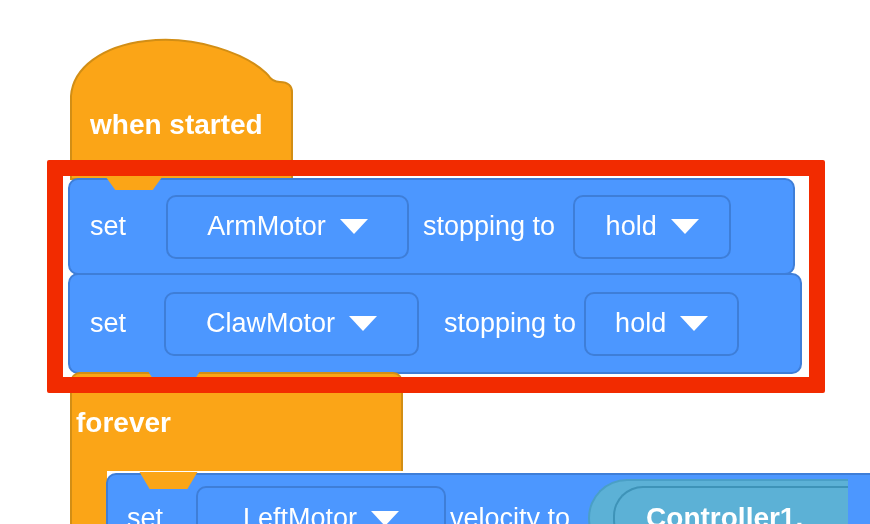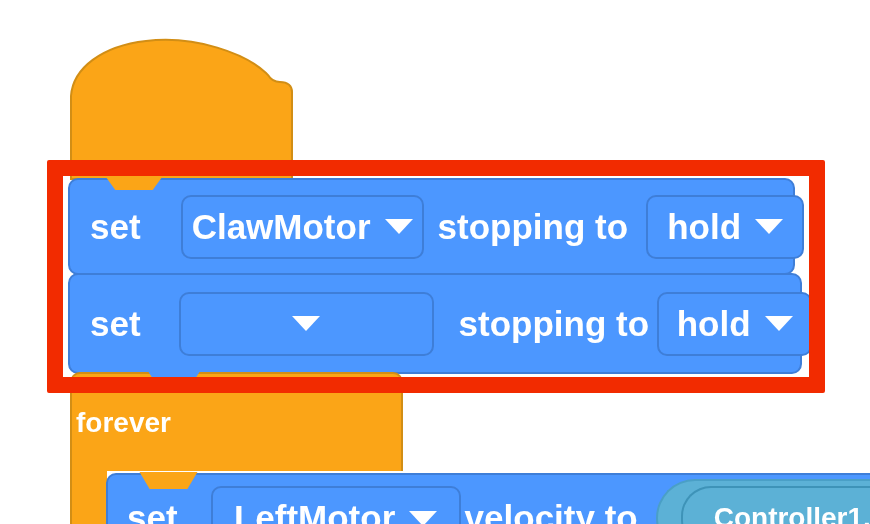--- a/index.html
+++ b/index.html
@@ -1,21 +1,21 @@
 <!DOCTYPE html>
 <html><head>
 <meta charset="utf-8">
 <style>
   html,body{margin:0;padding:0;background:#fff;}
   #stage{
     position:relative;width:870px;height:524px;overflow:hidden;background:#ffffff;
     font-family:"Liberation Sans","DejaVu Sans",sans-serif;
     -webkit-font-smoothing:antialiased;
   }
-  .blocktext{color:#fff;font-weight:bold;font-size:35px;white-space:nowrap;}
+  .blocktext{color:#fff;font-weight:normal;font-size:27px;white-space:nowrap;}
   .bigtext{color:#fff;font-weight:bold;font-size:28px;white-space:nowrap;}
 
   
   #hat-svg{position:absolute;left:70px;top:38px;z-index:1;}
   #hat-label{position:absolute;left:90px;top:109px;z-index:2;}
 
   
   .stack{
     position:absolute;box-sizing:border-box;z-index:1;
     background:#4C97FF;border:2px solid #3E7ED8;border-radius:10px;
@@ -89,37 +89,39 @@
 </style>
 </head>
 <body>
 
 <div id="stage">
 
   <svg id="hat-svg" width="224" height="142" viewBox="0 0 224 142">
     <path d="M1,141 L1,58 C3,30 32,8 76,3 C126,-3 176,16 196,35 L198,37
              C201,42 205,44 210,44 C218,44 222,48 222,54 L222,141 Z" fill="#FBA517" stroke="#D28E15" stroke-width="2"></path>
   </svg>
+  <div id="hat-label" class="bigtext">when started</div>
 
   <div id="blk-arm" class="stack">
     <span class="blocktext">set</span>
     <div class="dd motor">
-      <span class="blocktext">ClawMotor</span>
+      <span class="blocktext">ArmMotor</span>
       <span class="dd-arrow"></span>
     </div>
     <span class="blocktext mid">stopping to</span>
     <div class="dd brake">
       <span class="blocktext">hold</span>
       <span class="dd-arrow"></span>
     </div>
   </div>
 
   <div id="blk-claw" class="stack">
     <span class="blocktext">set</span>
     <div class="dd motor">
+      <span class="blocktext">ClawMotor</span>
       <span class="dd-arrow"></span>
     </div>
     <span class="blocktext mid">stopping to</span>
     <div class="dd brake">
       <span class="blocktext">hold</span>
       <span class="dd-arrow"></span>
     </div>
   </div>
 
   <div id="hat-tab" class="tab orange trap"></div>

